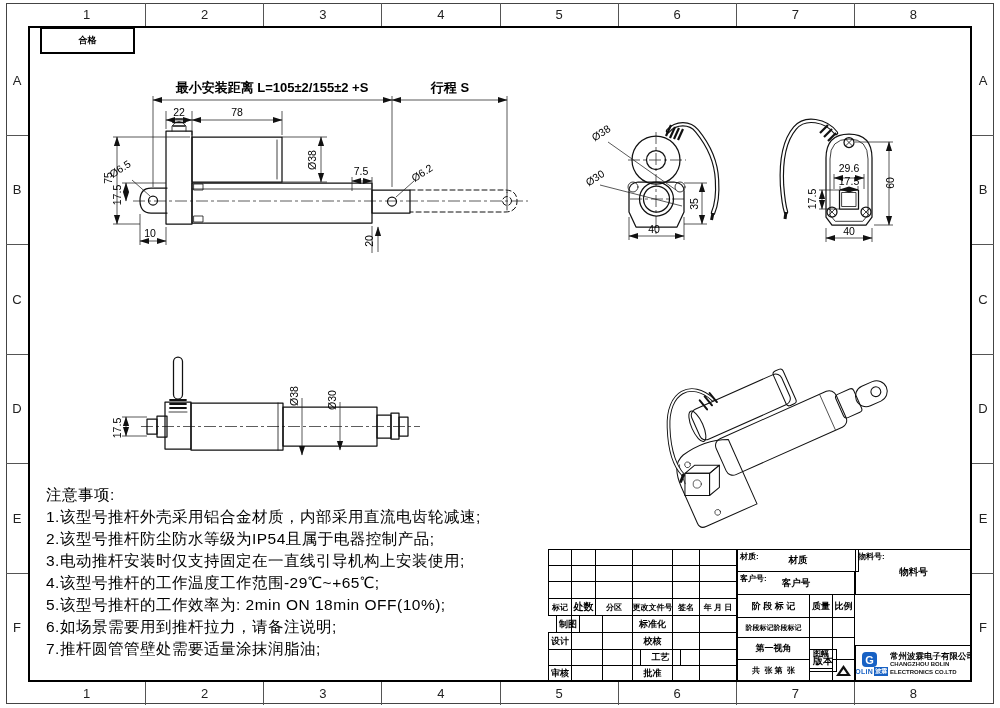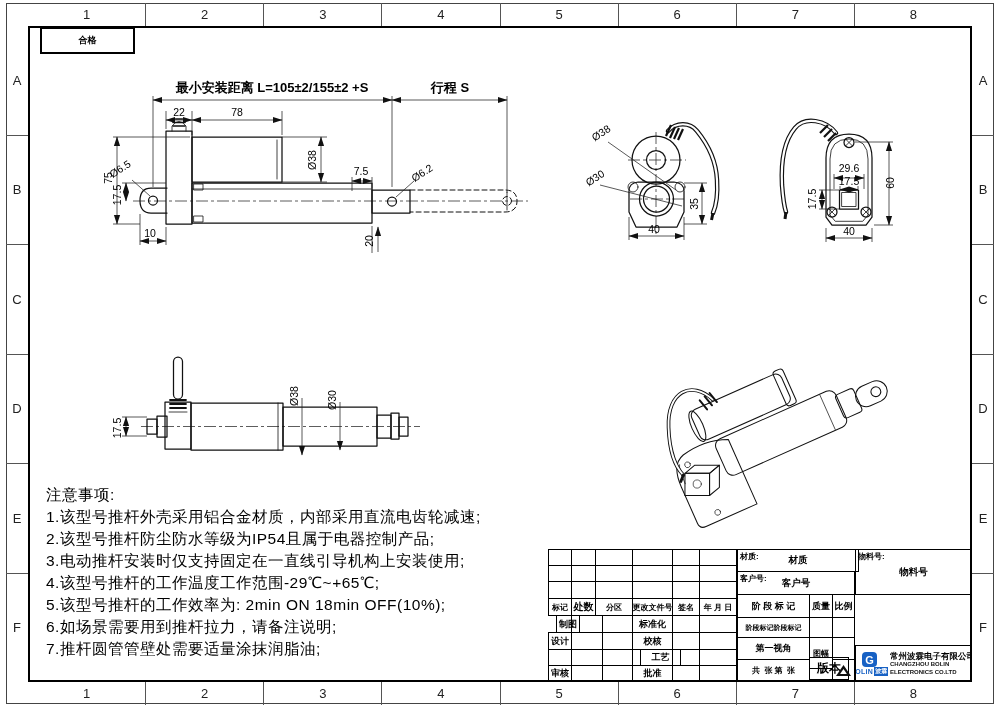--- a/index.html
+++ b/index.html
@@ -354,21 +354,21 @@
     <div class="tb-cell" style="left:189px;top:45px;width:73px;height:24px">阶 段 标 记</div>
     <div class="tb-cell" style="left:261px;top:45px;width:24px;height:24px">质量</div>
     <div class="tb-cell" style="left:284px;top:45px;width:23px;height:24px">比例</div>
     <div class="tb-cell" style="left:189px;top:68px;width:73px;height:21px;font-size:7px">阶段标记阶段标记</div>
     <div class="tb-cell" style="left:261px;top:68px;width:24px;height:21px"></div>
     <div class="tb-cell" style="left:284px;top:68px;width:23px;height:21px"></div>
     <div class="tb-cell" style="left:189px;top:88px;width:73px;height:23px">第一视角</div>
     <div class="tb-cell" style="left:261px;top:88px;width:24px;height:32px;font-size:8px">图幅</div>
     <div class="tb-cell" style="left:284px;top:88px;width:23px;height:23px"></div>
     <div class="tb-cell tb-pre" style="left:189px;top:110px;width:73px;height:23px;font-size:8px">共  张 第  张</div>
-    <div class="tb-cell" style="left:261px;top:108px;width:40px;height:23px;font-size:12px">版本</div>
+    <div class="tb-cell" style="left:261px;top:100px;width:28px;height:23px;font-size:10px">版本</div>
     <div class="tb-cell" style="left:284px;top:110px;width:23px;height:23px">
       <svg width="17" height="13">
         <path d="M8.5,1 L16,12 L1,12 Z" fill="#111"></path>
         <path d="M8.5,5 l3.4,5 h-6.8 z" fill="#fff"></path>
       </svg>
     </div>
 
     <div class="tb-cell" style="left:307px;top:0;width:117px;height:46px">
       <span class="corner">物料号:</span>
       <span class="tb-val">物料号</span>

